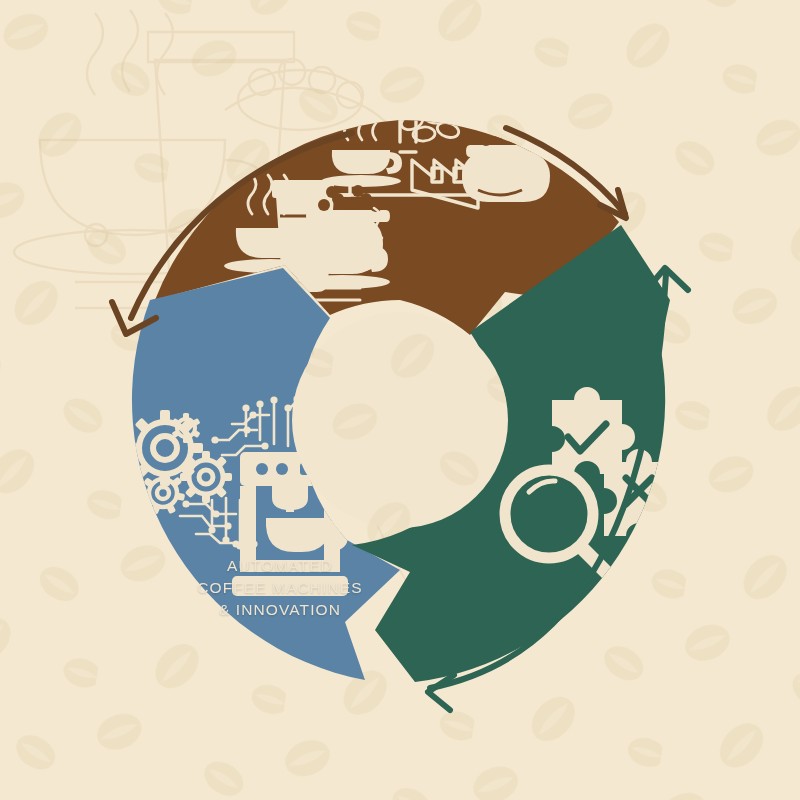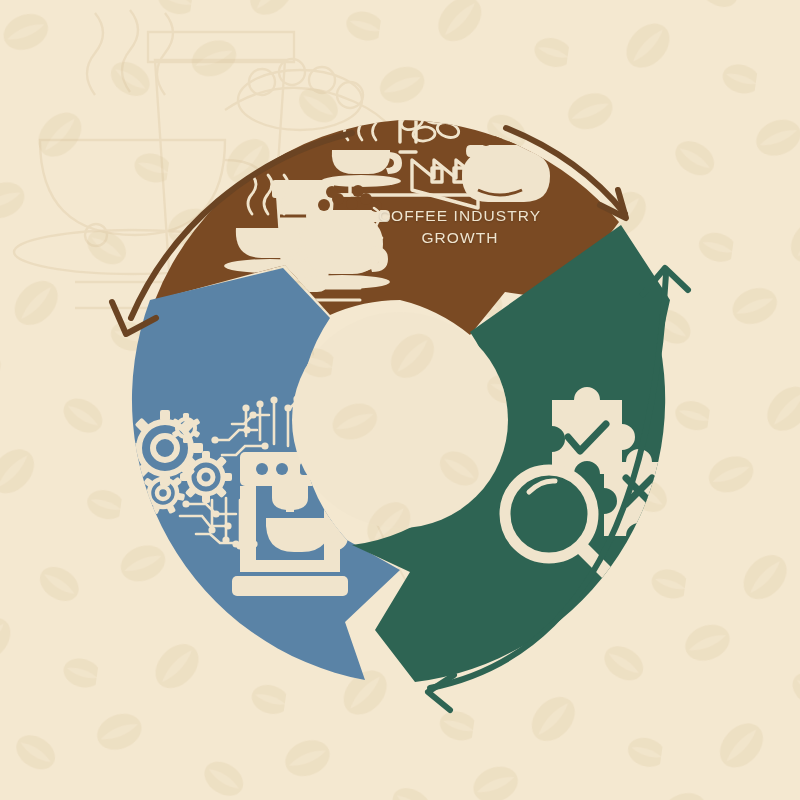--- a/index.html
+++ b/index.html
@@ -380,16 +380,17 @@
     <path d="M600,205 L626,218 L618,190"></path>
   </g>
   <g fill="none" stroke="#2E6453" stroke-width="6" stroke-linecap="round" stroke-linejoin="round">
     <path d="M430,688 C560,662 650,552 666,274"></path>
     <path d="M643,294 L665,268 L688,290"></path>
     <path d="M454,675 L428,692 L450,710"></path>
   </g>
 
 </svg>
 
-<div class="lbl" id="label-growth">COFFEE INDUSTRY
-GROWTH</div>
+<div class="lbl" id="label-blue">AUTOMATED
+COFFEE MACHINES
+&amp; INNOVATION</div>
 
 </div>
 
 </body></html>

